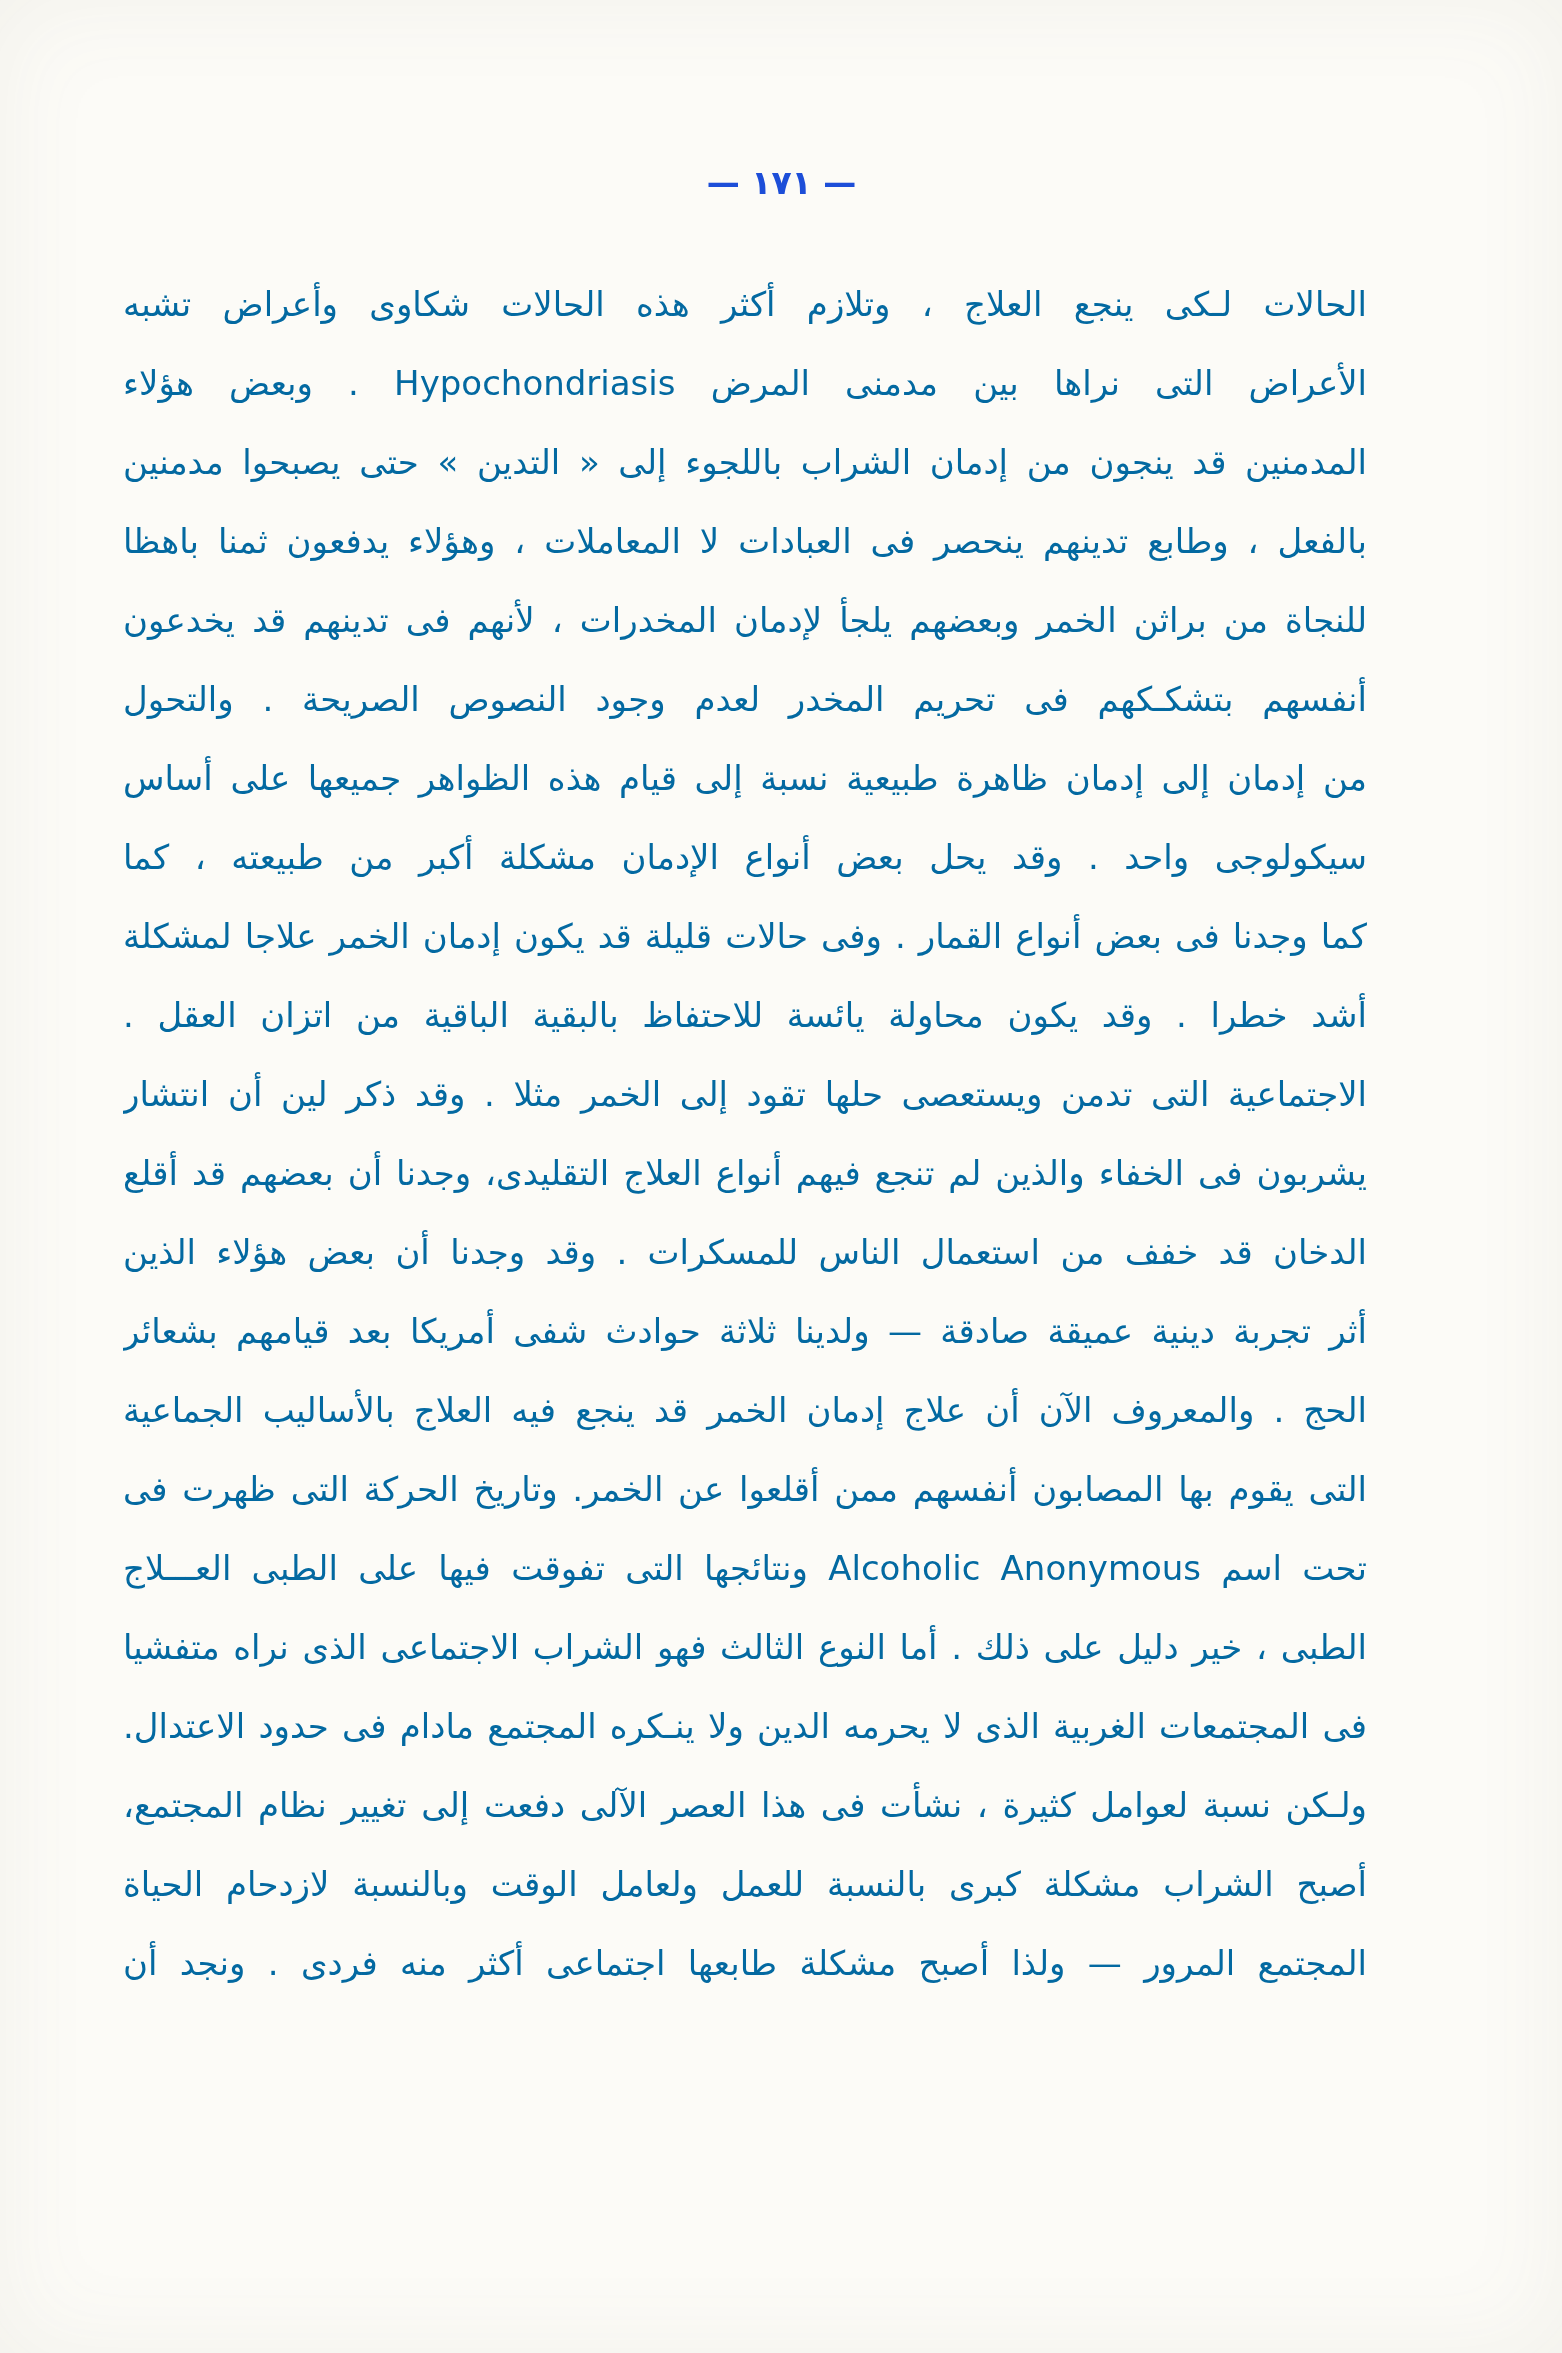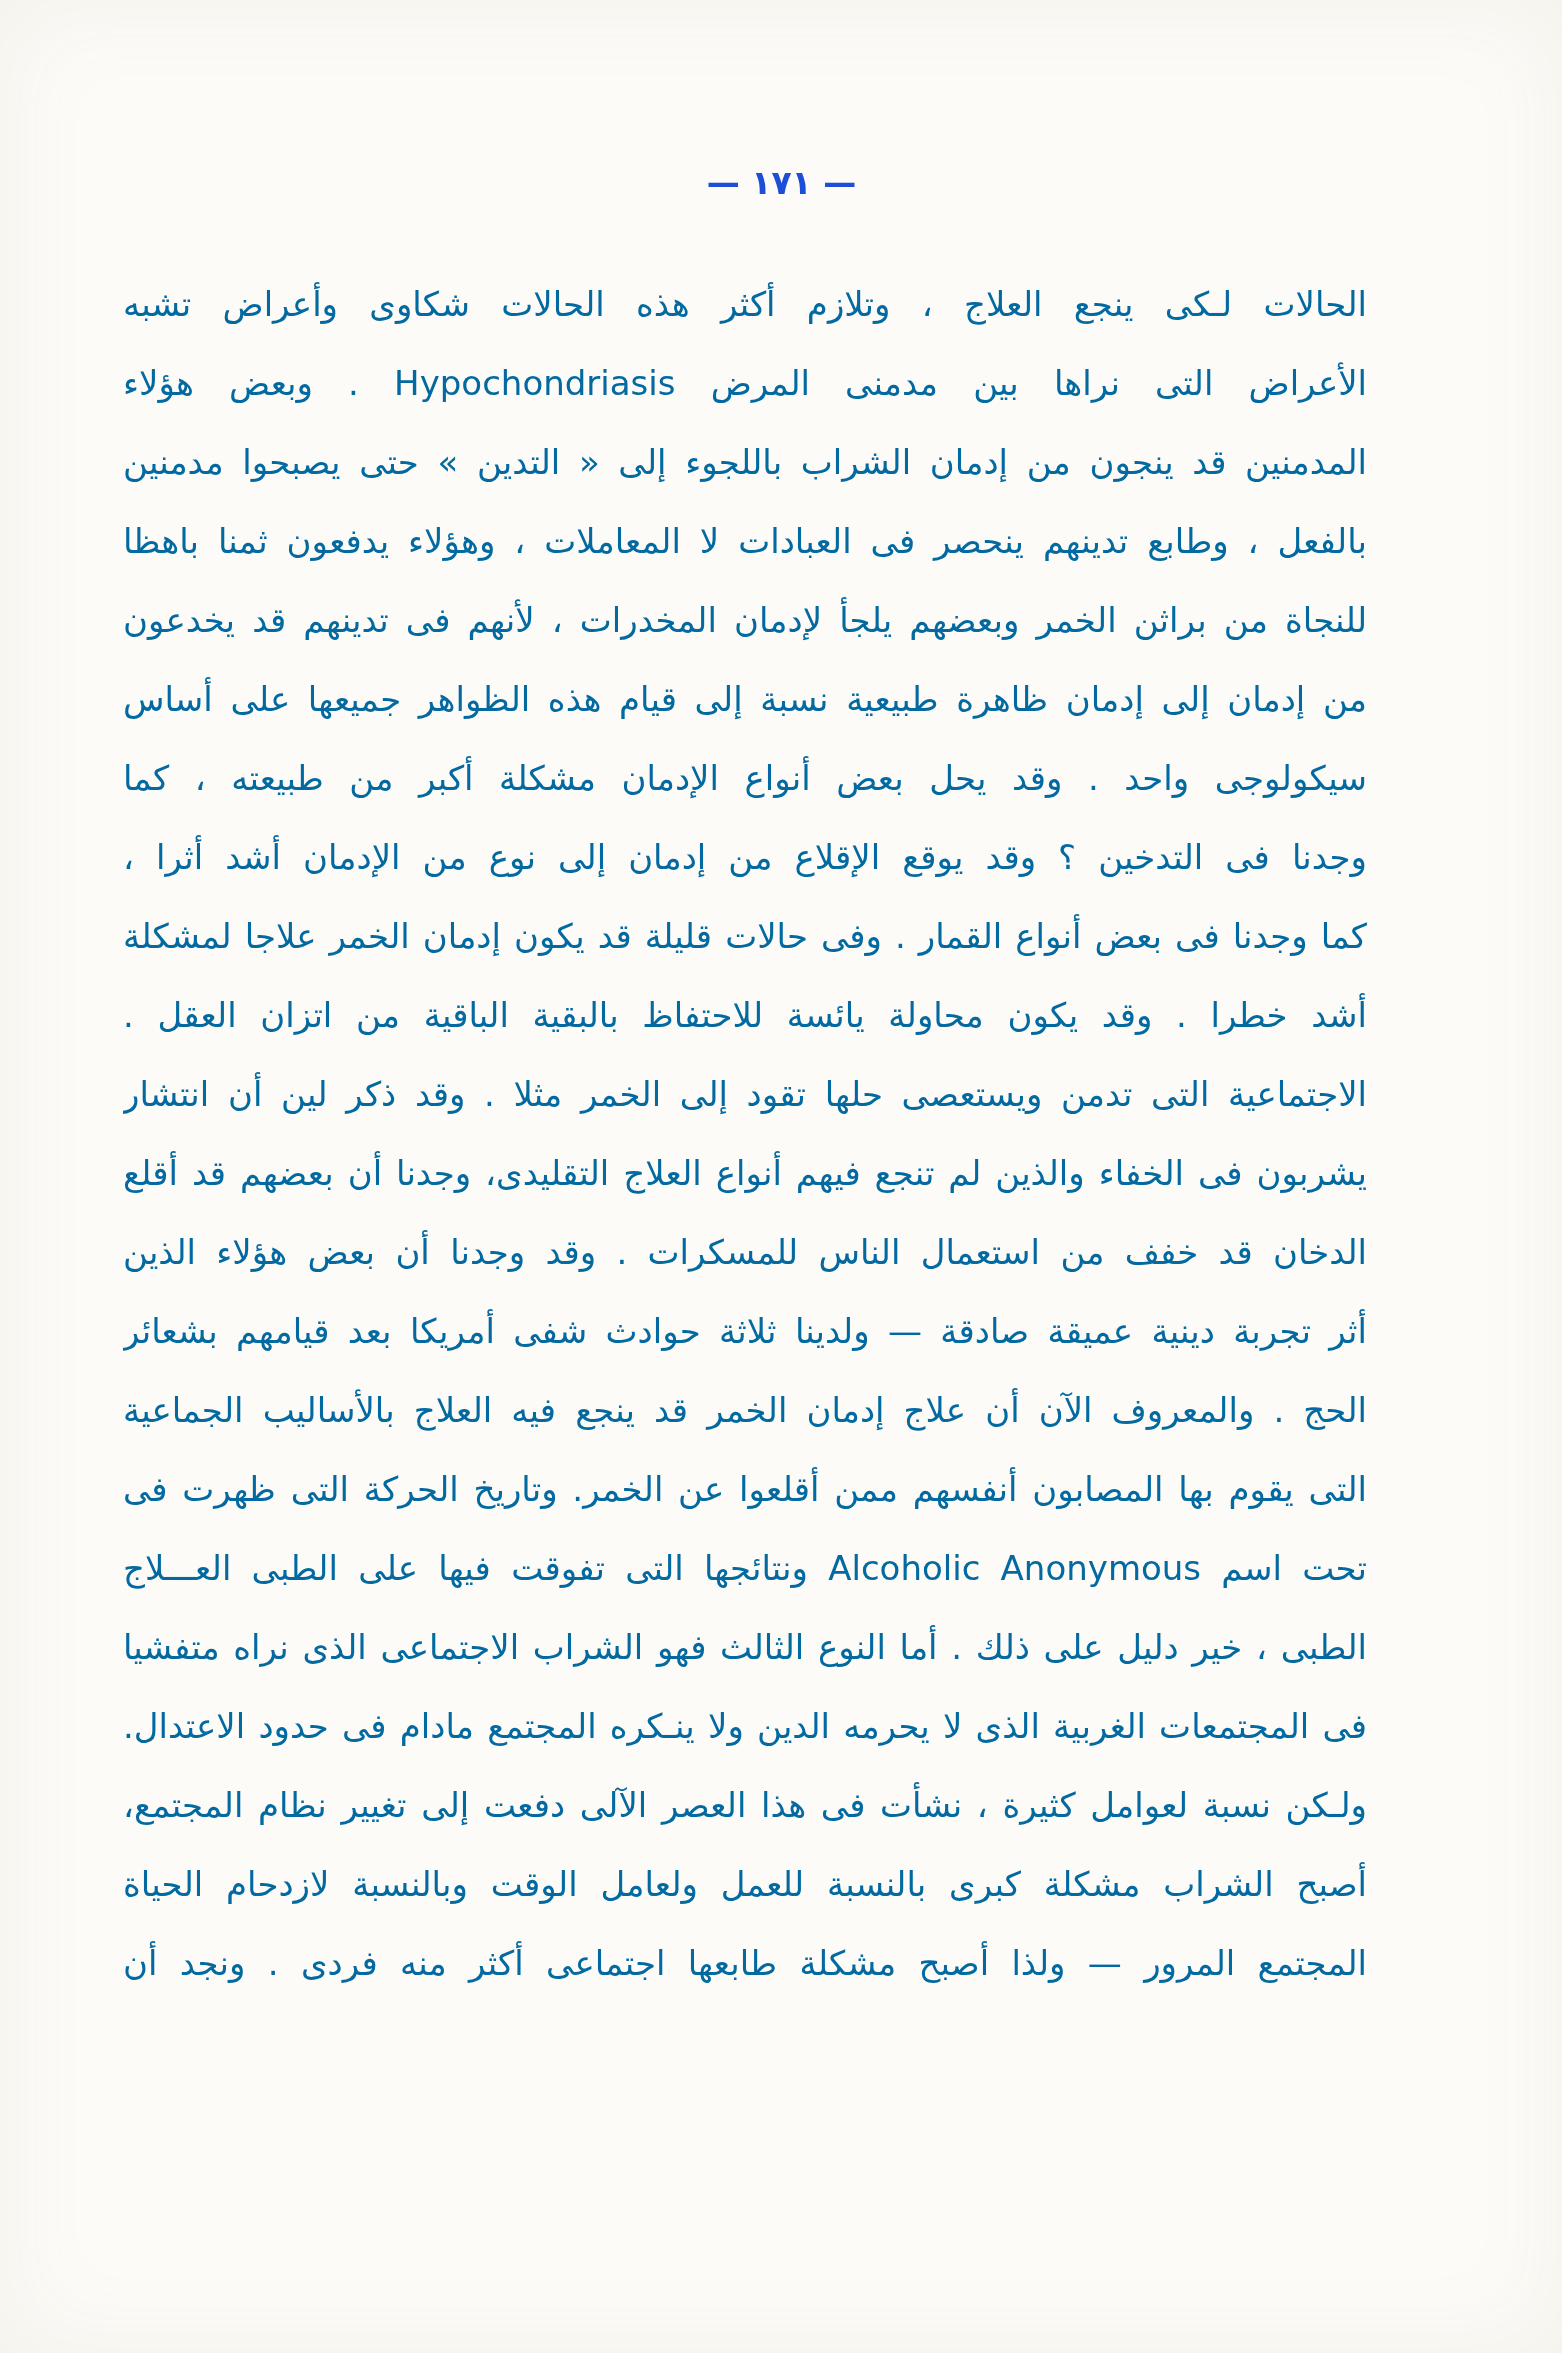--- a/index.html
+++ b/index.html
@@ -63,23 +63,23 @@
 <div class="page">
 
   <div class="page-number">— ١٧١ —</div>
 
   <div class="content">
     <div class="text-line">الحالات لـكى ينجع العلاج ، وتلازم أكثر هذه الحالات شكاوى وأعراض تشبه</div>
     <div class="text-line">الأعراض التى نراها بين مدمنى المرض Hypochondriasis . وبعض هؤلاء</div>
     <div class="text-line">المدمنين قد ينجون من إدمان الشراب باللجوء إلى « التدين » حتى يصبحوا مدمنين</div>
     <div class="text-line">بالفعل ، وطابع تدينهم ينحصر فى العبادات لا المعاملات ، وهؤلاء يدفعون ثمنا باهظا</div>
     <div class="text-line">للنجاة من براثن الخمر وبعضهم يلجأ لإدمان المخدرات ، لأنهم فى تدينهم قد يخدعون</div>
+    <div class="text-line">أنفسهم بتشكـكهم فى تحريم المخدر لعدم وجود النصوص الصريحة . والتحول</div>
     <div class="text-line">من إدمان إلى إدمان ظاهرة طبيعية نسبة إلى قيام هذه الظواهر جميعها على أساس</div>
     <div class="text-line">سيكولوجى واحد . وقد يحل بعض أنواع الإدمان مشكلة أكبر من طبيعته ، كما</div>
-    <div class="text-line">وجدنا فى التدخين ؟ وقد يوقع الإقلاع من إدمان إلى نوع من الإدمان أشد أثرا ،</div>
     <div class="text-line">كما وجدنا فى بعض أنواع القمار . وفى حالات قليلة قد يكون إدمان الخمر علاجا لمشكلة</div>
     <div class="text-line">أشد خطرا . وقد يكون محاولة يائسة للاحتفاظ بالبقية الباقية من اتزان العقل . والمشاكل</div>
     <div class="text-line">الاجتماعية التى تدمن ويستعصى حلها تقود إلى الخمر مثلا . وقد ذكر لين أن انتشار</div>
     <div class="text-line">يشربون فى الخفاء والذين لم تنجع فيهم أنواع العلاج التقليدى، وجدنا أن بعضهم قد أقلع</div>
     <div class="text-line">الدخان قد خفف من استعمال الناس للمسكرات . وقد وجدنا أن بعض هؤلاء الذين</div>
     <div class="text-line">أثر تجربة دينية عميقة صادقة — ولدينا ثلاثة حوادث شفى أمريكا بعد قيامهم بشعائر</div>
     <div class="text-line">الحج . والمعروف الآن أن علاج إدمان الخمر قد ينجع فيه العلاج بالأساليب الجماعية</div>
     <div class="text-line">التى يقوم بها المصابون أنفسهم ممن أقلعوا عن الخمر. وتاريخ الحركة التى ظهرت فى أمريكا</div>
     <div class="text-line">تحت اسم Alcoholic Anonymous ونتائجها التى تفوقت فيها على الطبى العـــلاج</div>
     <div class="text-line">الطبى ، خير دليل على ذلك . أما النوع الثالث فهو الشراب الاجتماعى الذى نراه متفشيا</div>

